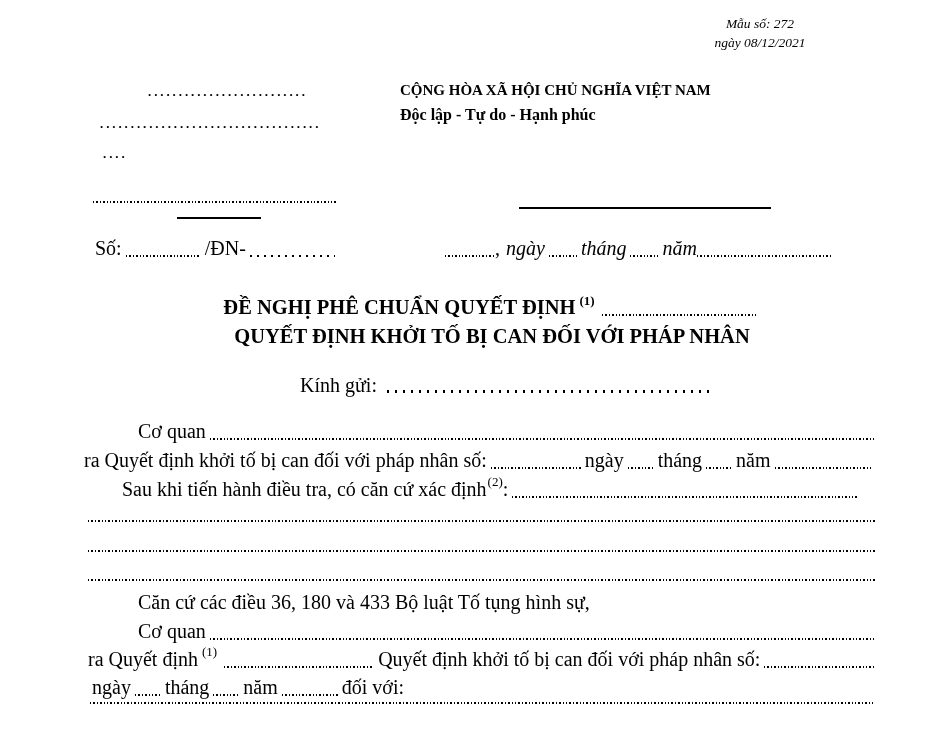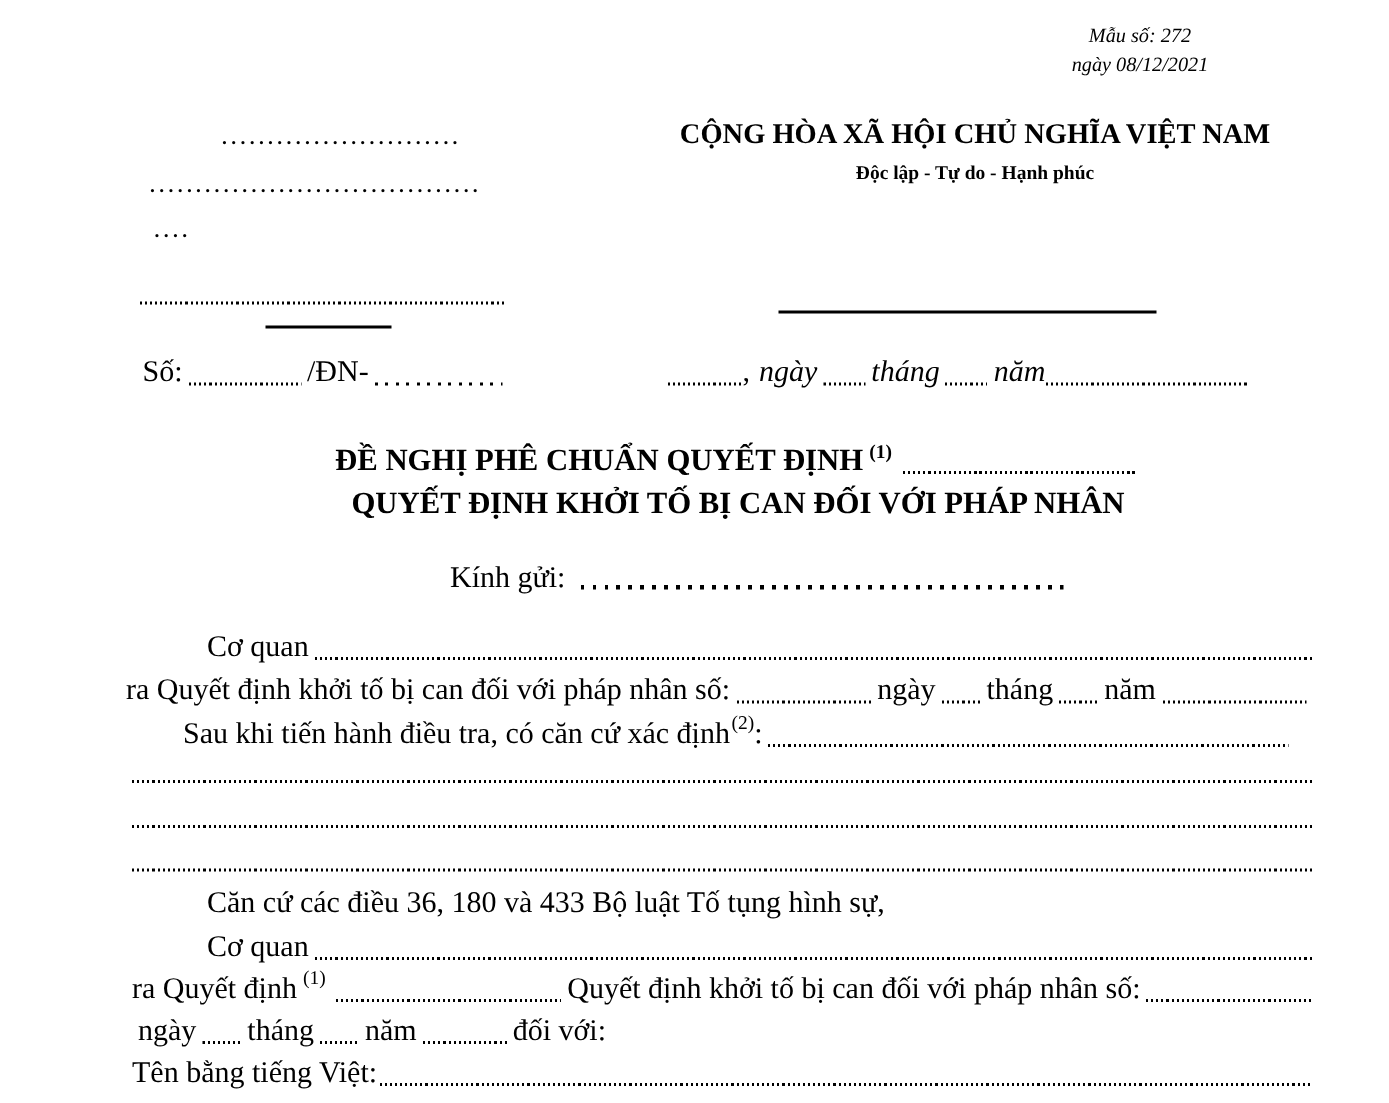--- a/index.html
+++ b/index.html
@@ -6,22 +6,22 @@
   html,body { background:#fff; }
   body {
     width:926px; height:735px; position:relative; overflow:hidden;
     font-family:"Liberation Serif", serif; color:#000;
   }
   .abs { position:absolute; }
   .row { display:flex; align-items:center; white-space:nowrap; }
 
   
   .meta { font-style:italic; font-size:13.5px; line-height:19px; text-align:center; }
-  .nat1 { font-weight:bold; font-size:19px; line-height:22px; text-align:center; }
-  .nat2 { font-weight:bold; font-size:13px;  line-height:24px; text-align:center; }
+  .nat1 { font-weight:bold; font-size:15px; line-height:22px; }
+  .nat2 { font-weight:bold; font-size:16px;  line-height:24px; text-align:left; }
   .t    { font-size:20px; line-height:26px; }
   .it   { font-style:italic; }
   .ttl  { font-weight:bold; font-size:20.5px; line-height:29px; }
   .sup  { font-size:13px; position:relative; top:-7px; margin:0 3px 0 4px; }
   .dotstxt { font-size:13px; font-weight:bold; letter-spacing:2.9px; line-height:13px; white-space:nowrap; }
 
   
   .bl {
     display:inline-block; height:2px; align-self:flex-end; margin:0 4px 4px 4px;
     background-image:repeating-linear-gradient(to right,#000 0 1.4px,transparent 1.4px 3.4px);
@@ -148,15 +148,14 @@
   <span>ngày</span>
   <span class="bl w26"></span>
   <span>tháng</span>
   <span class="bl w26"></span>
   <span>năm</span>
   <span class="bl w56"></span>
   <span>đối với:</span>
 </div>
 
 <div class="abs row t" style="top:702px; left:88px; width:787px;">
-  <span>Tên bằng tiếng Việt:</span>
   <span class="bl grow" style="margin-left:2px; margin-right:0;"></span>
 </div>
 
 </body></html>

